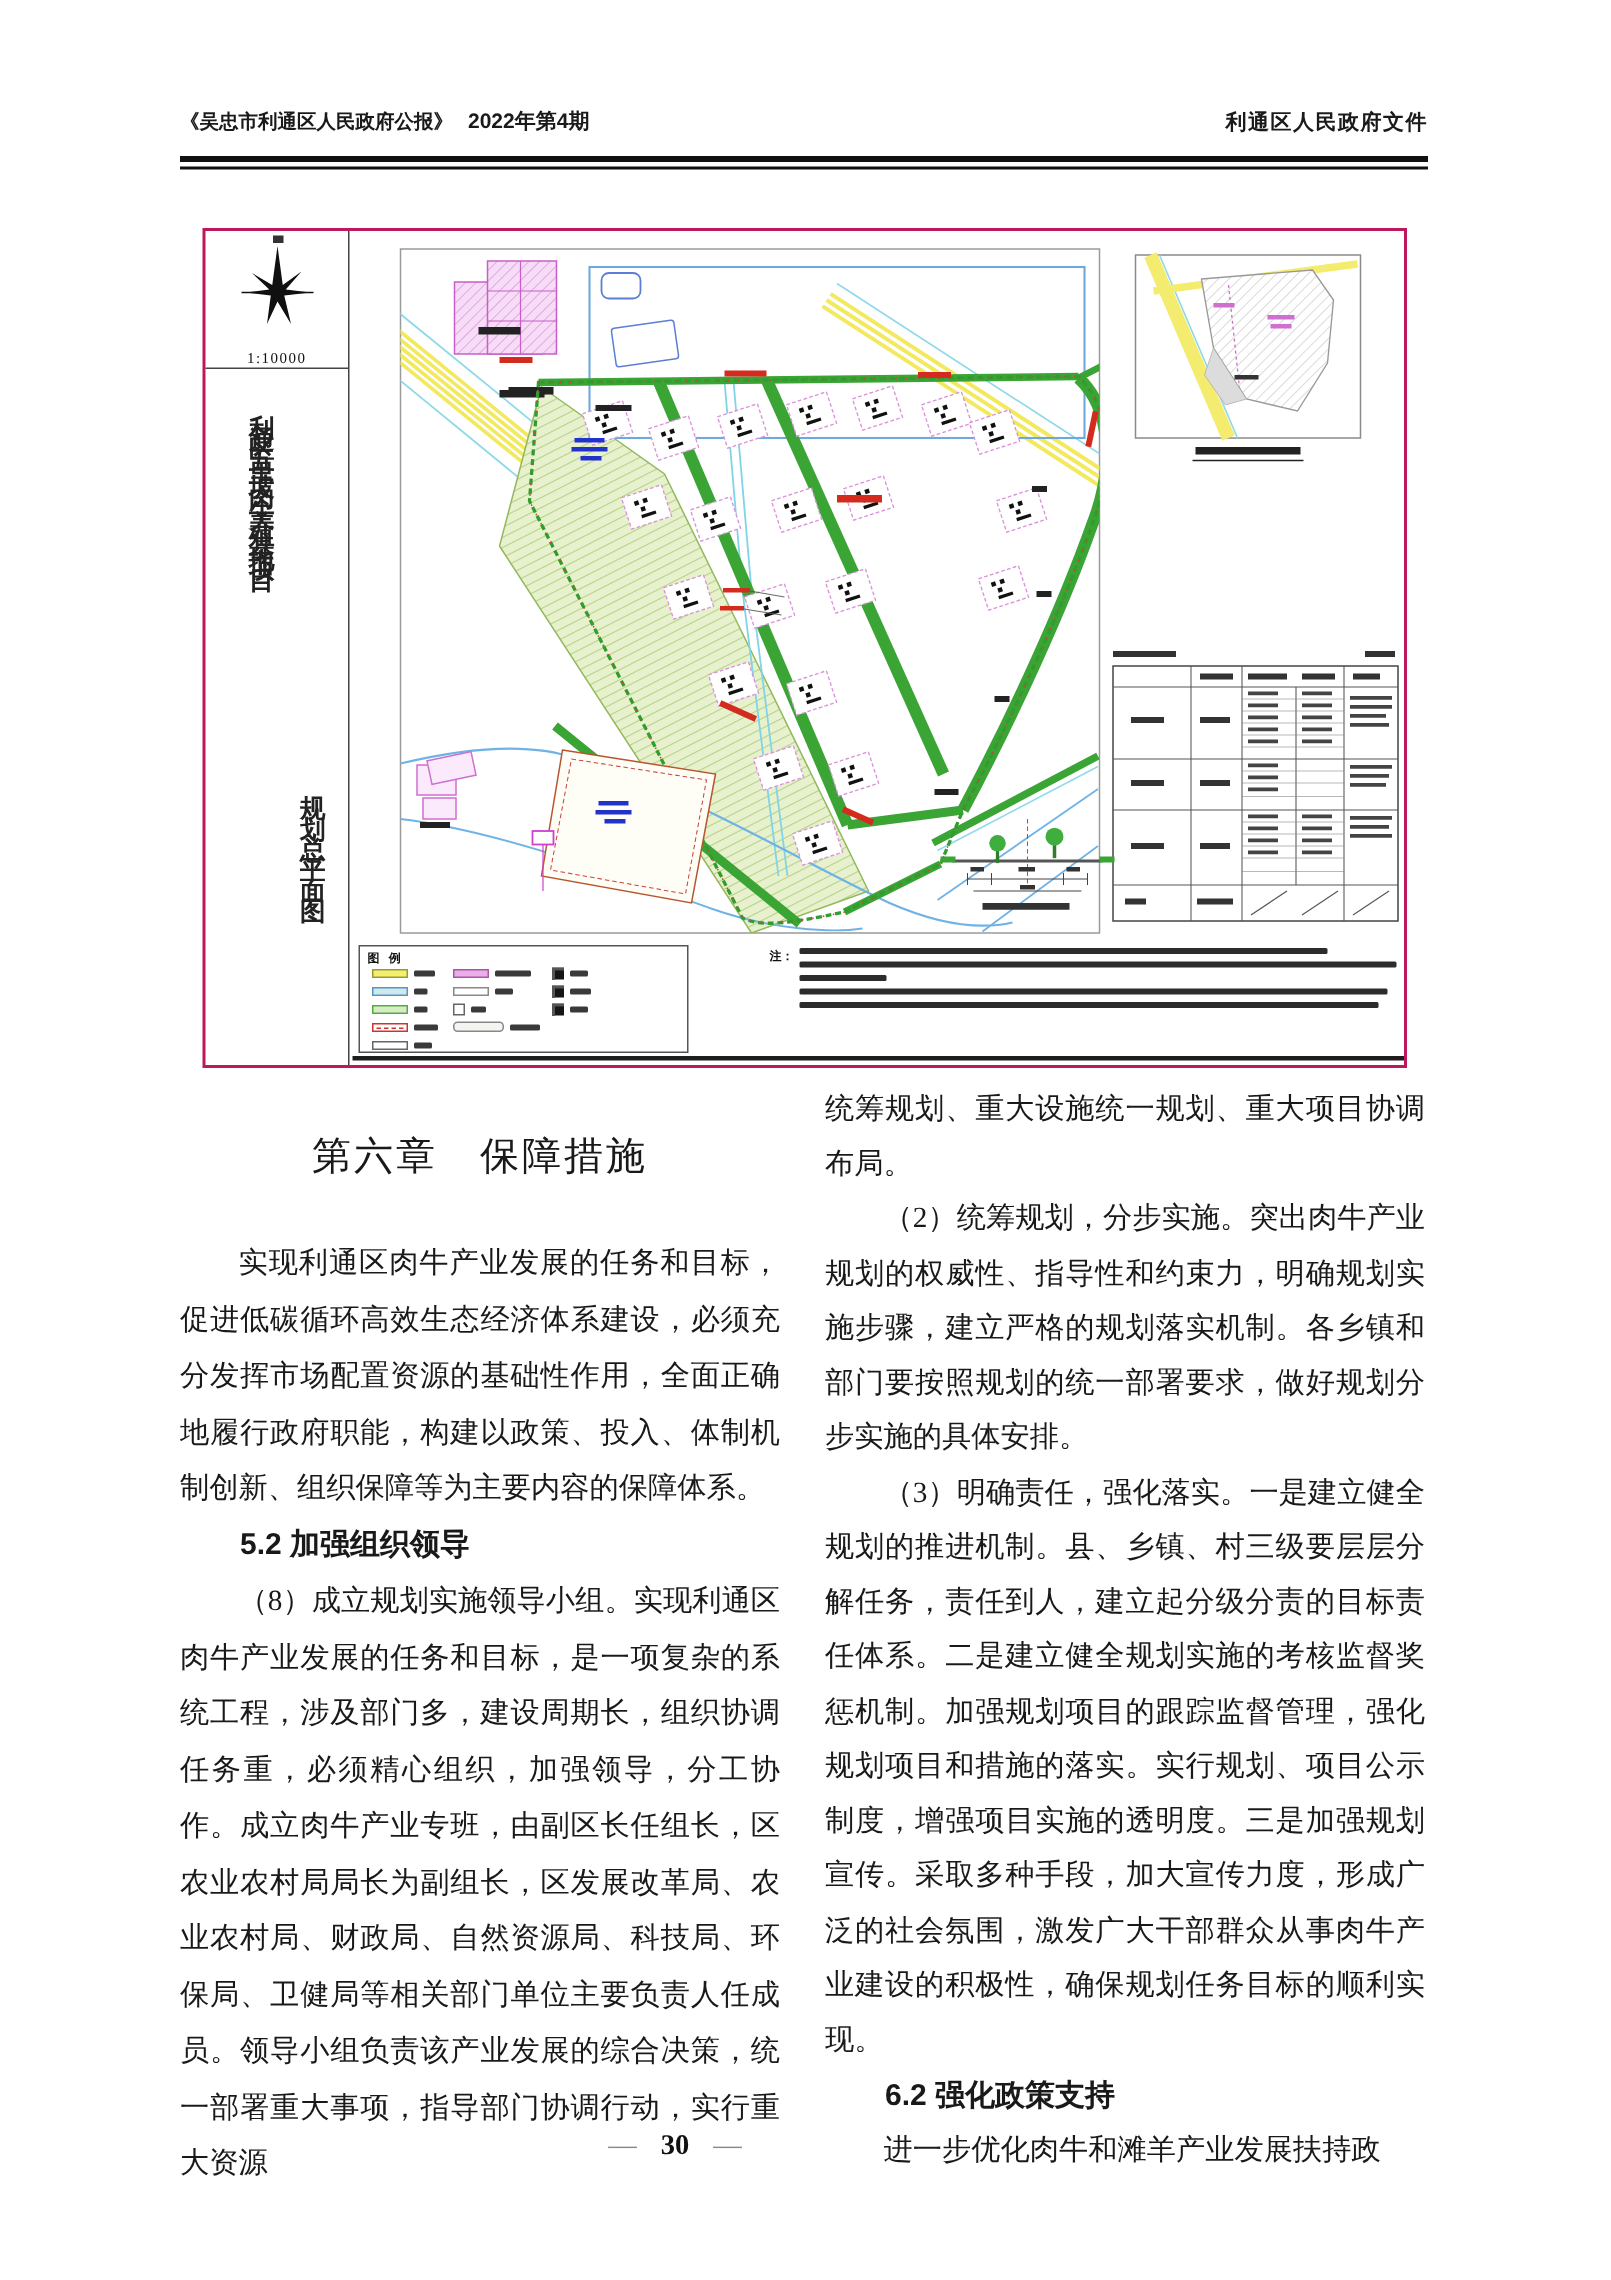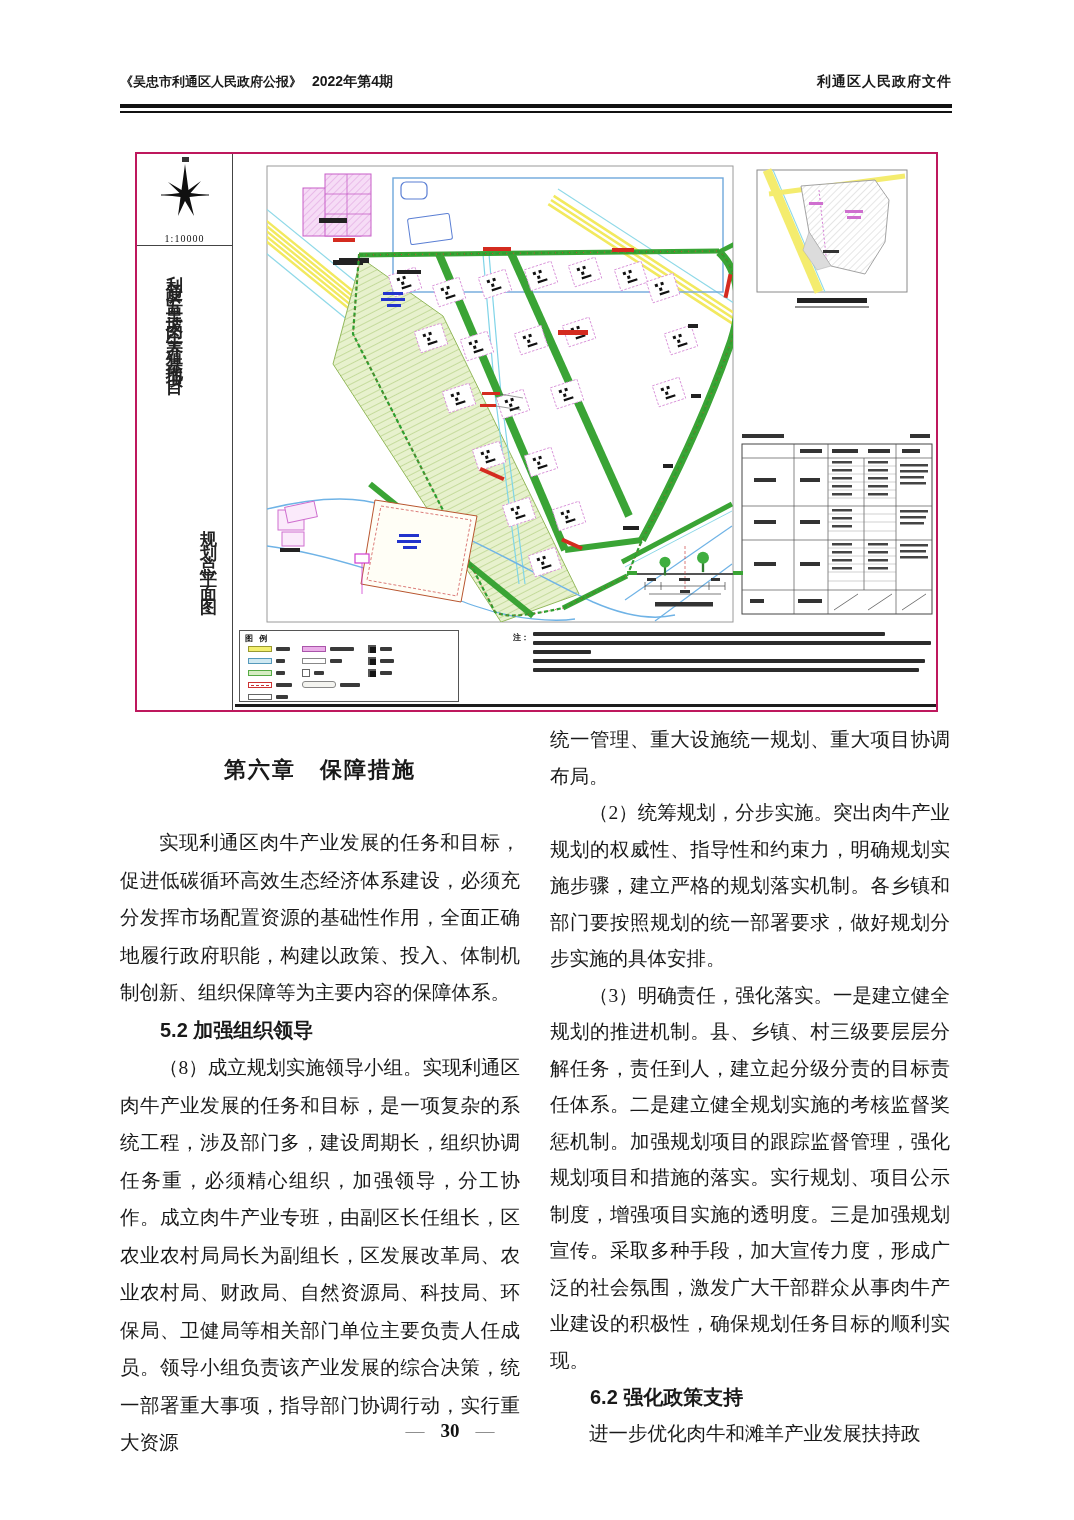--- a/index.html
+++ b/index.html
@@ -45,21 +45,21 @@
   .notes-label{position:absolute;left:0;top:0;font-family:"Liberation Sans",sans-serif;font-weight:bold;font-size:8px;color:#111;}
   .note-lines{margin-left:20px;}
   .smudge-line{height:3.5px;background:#2c2c2c;border-radius:1px;margin-bottom:5.5px;}
   
   .col{position:absolute;width:400px;}
   .col-left{left:120px;top:750px;}
   .col-right{left:550px;top:722px;}
   .blk{font-family:"Liberation Serif",serif;font-size:19.5px;color:#191919;text-align:justify;}
   .col-left .blk{line-height:37.5px;}
   .col-right .blk{line-height:36.5px;}
-  .blk.chapter{font-family:"Liberation Sans",sans-serif;font-weight:bold;font-size:22px;
+  .blk.chapter{font-family:"Liberation Sans",sans-serif;font-weight:normal;font-size:26px;
                text-align:center;line-height:40px;margin-bottom:34px;letter-spacing:2px;}
   .blk.h{font-family:"Liberation Sans",sans-serif;font-weight:bold;font-size:20px;text-indent:2em;}
   .blk.p{text-indent:2em;}
   .blk.p-cont{text-indent:0;}
   
   .pfoot{position:absolute;left:0;top:1420px;width:900px;text-align:center;font-size:19px;}
   .pfoot .dash{color:#8a8a8a;letter-spacing:0;}
   .pfoot .num{font-weight:bold;color:#111;margin:0 16px;font-family:"Liberation Serif",serif;}
 </style>
 </head>
@@ -453,21 +453,21 @@
     </div>
   </div>
 
   <div class="col col-left">
       <div class="blk chapter">第六章　保障措施</div>
       <div class="blk p">实现利通区肉牛产业发展的任务和目标，促进低碳循环高效生态经济体系建设，必须充分发挥市场配置资源的基础性作用，全面正确地履行政府职能，构建以政策、投入、体制机制创新、组织保障等为主要内容的保障体系。</div>
       <div class="blk h">5.2 加强组织领导</div>
       <div class="blk p">（8）成立规划实施领导小组。实现利通区肉牛产业发展的任务和目标，是一项复杂的系统工程，涉及部门多，建设周期长，组织协调任务重，必须精心组织，加强领导，分工协作。成立肉牛产业专班，由副区长任组长，区农业农村局局长为副组长，区发展改革局、农业农村局、财政局、自然资源局、科技局、环保局、卫健局等相关部门单位主要负责人任成员。领导小组负责该产业发展的综合决策，统一部署重大事项，指导部门协调行动，实行重大资源</div>
     </div>
   <div class="col col-right">
-      <div class="blk p-cont">统一管理、重大设施统一规划、重大项目协调布局。</div>
+      <div class="blk p-cont">统筹规划、重大设施统一规划、重大项目协调布局。</div>
       <div class="blk p">（2）统筹规划，分步实施。突出肉牛产业规划的权威性、指导性和约束力，明确规划实施步骤，建立严格的规划落实机制。各乡镇和部门要按照规划的统一部署要求，做好规划分步实施的具体安排。</div>
       <div class="blk p">（3）明确责任，强化落实。一是建立健全规划的推进机制。县、乡镇、村三级要层层分解任务，责任到人，建立起分级分责的目标责任体系。二是建立健全规划实施的考核监督奖惩机制。加强规划项目的跟踪监督管理，强化规划项目和措施的落实。实行规划、项目公示制度，增强项目实施的透明度。三是加强规划宣传。采取多种手段，加大宣传力度，形成广泛的社会氛围，激发广大干部群众从事肉牛产业建设的积极性，确保规划任务目标的顺利实现。</div>
       <div class="blk h">6.2 强化政策支持</div>
       <div class="blk p">进一步优化肉牛和滩羊产业发展扶持政</div>
     </div>
 
   <div class="pfoot">
     <span class="dash">—</span><span class="num">30</span><span class="dash">—</span>
   </div>
 

